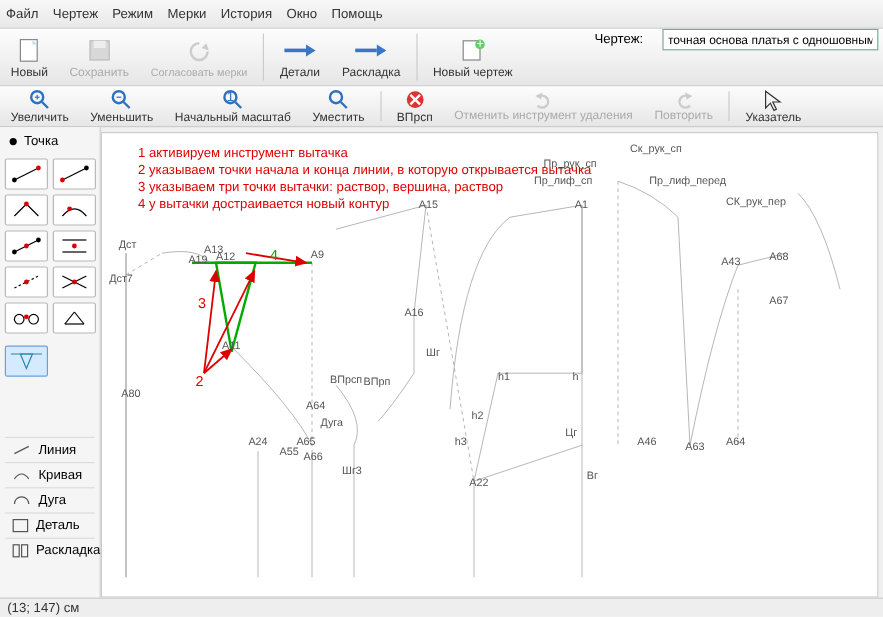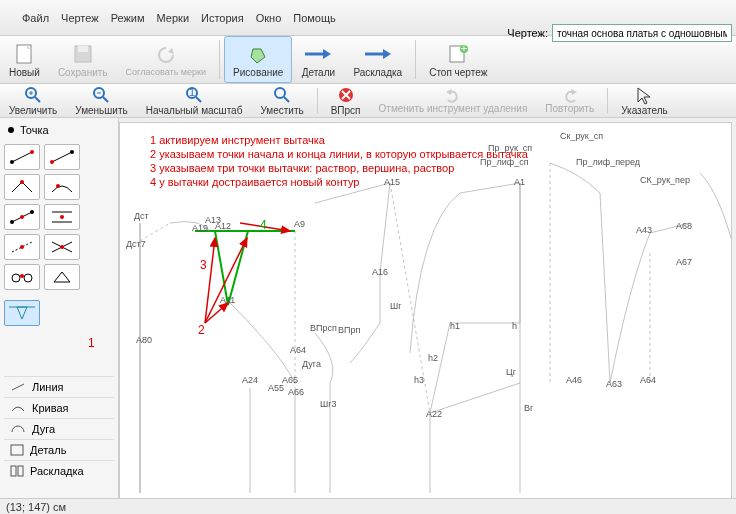--- a/index.html
+++ b/index.html
@@ -1,30 +1,30 @@
 <!DOCTYPE html>
 <html><head>
 <meta charset="utf-8">
 <style>
   * { box-sizing: border-box; margin: 0; padding: 0; font-family: Tahoma, sans-serif; font-size: 11px; }
   body { width: 736px; height: 514px; background: #f0f0f0; overflow: hidden; position: relative; }
-  .menubar { background: linear-gradient(#f8f8f8,#e8e8e8); height: 36px; border-bottom: 1px solid #ccc; display: flex; align-items: center; padding-left: 22px; gap: 12px; }
+  .menubar { background: linear-gradient(#f8f8f8,#e8e8e8); height: 24px; border-bottom: 1px solid #ccc; display: flex; align-items: center; padding-left: 5px; gap: 12px; }
   .menubar span { color: #333; cursor: default; }
   .toolbar1 { background: linear-gradient(#fdfdfd,#e6e6e6); border-bottom: 1px solid #ccc; display: flex; align-items: stretch; height: 48px; }
   .tbbtn { display: flex; flex-direction: column; align-items: center; justify-content: center; padding: 2px 8px; min-width: 44px; border: 1px solid transparent; border-radius: 3px; cursor: default; }
   .tbbtn.active { background: #d6eaff; border: 1px solid #8fb8e0; }
   .tbbtn .ic { height: 24px; display: flex; align-items: center; justify-content: center; }
   .tbbtn .lbl { font-size: 10px; color: #333; margin-top: 1px; white-space: nowrap; }
   .tbbtn.dim .lbl { color: #aaa; text-align: right; }
   .sep { width: 1px; background: #ccc; margin: 4px 4px; }
-  .drawlabel { position: absolute; right: 4px; top: 24px; display: flex; align-items: center; gap: 4px; }
+  .drawlabel { position: absolute; right: 4px; top: 24px; display: flex; align-items: center; gap: 16px; }
   .drawlabel input { width: 180px; height: 18px; border: 1px solid #7a9; padding: 0 4px; font-size: 10px; }
   .toolbar2 { background: linear-gradient(#fdfdfd,#e6e6e6); border-bottom: 1px solid #ccc; display: flex; align-items: stretch; height: 34px; }
   .workarea { position: relative; display: flex; height: 396px; }
-  .leftpanel { width: 119px; background: #f5f5f5; border-right: 1px solid #ccc; padding: 4px; }
+  .leftpanel { width: 84px; background: #f5f5f5; border-right: 1px solid #ccc; padding: 4px; }
   .pointlbl { display: flex; align-items: center; gap: 6px; padding: 2px 4px; margin-bottom: 6px; }
   .dot { width: 6px; height: 6px; background: #000; border-radius: 50%; }
   .toolgrid { display: grid; grid-template-columns: repeat(2, 36px); gap: 4px; margin-bottom: 10px; }
   .toolcell { width: 36px; height: 26px; background: #fff; border: 1px solid #b8b8b8; border-radius: 2px; display: flex; align-items: center; justify-content: center; }
   .toolcell.sel { background: #d6eaff; border-color: #6aa0d6; }
   .panelbtn { display: flex; align-items: center; gap: 6px; padding: 4px 6px; border-top: 1px solid #ddd; width: 100%; }
   .canvaswrap { flex: 1; background: #fff; position: relative; border: 1px solid #ccc; margin: 4px 4px 4px 0; overflow: hidden; padding-left: 16px; }
   .annot { position: absolute; color: #d00; font-size: 11px; white-space: nowrap; line-height: 14px; }
   .ptlabel { position: absolute; font-size: 9px; color: #555; }
   .status { position: absolute; bottom: 0; left: 0; height: 16px; width: 100%; background: #eee; border-top: 1px solid #ccc; padding-left: 6px; font-size: 10px; color: #333; display: flex; align-items: center; }
@@ -66,28 +66,20 @@
   <div class="tbbtn dim">
     <div class="ic">
         <svg width="24" height="22">
           <path d="M12 4 a7 7 0 1 0 7 7" fill="none" stroke="#ccc" stroke-width="2"></path>
           <polygon points="18,4 20,10 14,8" fill="#ccc"></polygon>
         </svg>
       </div>
     <div class="lbl" style="font-size:9px;line-height:9px;text-align:center">Согласовать мерки</div>
   </div>
   <div class="sep"></div>
-  <div class="tbbtn active">
-    <div class="ic">
-        <svg width="22" height="22">
-          <path d="M6 6 L14 6 L18 14 L10 20 L4 14 Z" fill="#a8e0a0" stroke="#3a8030"></path>
-        </svg>
-      </div>
-    <div class="lbl">Рисование</div>
-  </div>
   <div class="tbbtn" style="min-width:52px">
     <div class="ic">
         <svg width="30" height="14">
           <line x1="2" y1="7" x2="20" y2="7" stroke="#3a76c8" stroke-width="3"></line>
           <polygon points="20,2 28,7 20,12" fill="#3a76c8"></polygon>
         </svg>
       </div>
     <div class="lbl">Детали</div>
   </div>
   <div class="tbbtn" style="min-width:56px">
@@ -101,21 +93,21 @@
   </div>
   <div class="sep"></div>
   <div class="tbbtn" style="min-width:72px">
     <div class="ic">
         <svg width="22" height="22">
           <rect x="3" y="3" width="14" height="16" fill="#fff" stroke="#888"></rect>
           <circle cx="17" cy="6" r="4" fill="#6c6"></circle>
           <text x="17" y="9" font-size="8" text-anchor="middle" fill="#fff">+</text>
         </svg>
       </div>
-    <div class="lbl">Стоп чертеж</div>
+    <div class="lbl">Новый чертеж</div>
   </div>
 </div>
 
 <div class="drawlabel">
   <span>Чертеж:</span>
   <input type="text" value="точная основа платья с одношовным рука" style="">
 </div>
 
 <div class="toolbar2">
   <div class="tbbtn" style="min-width:58px">

